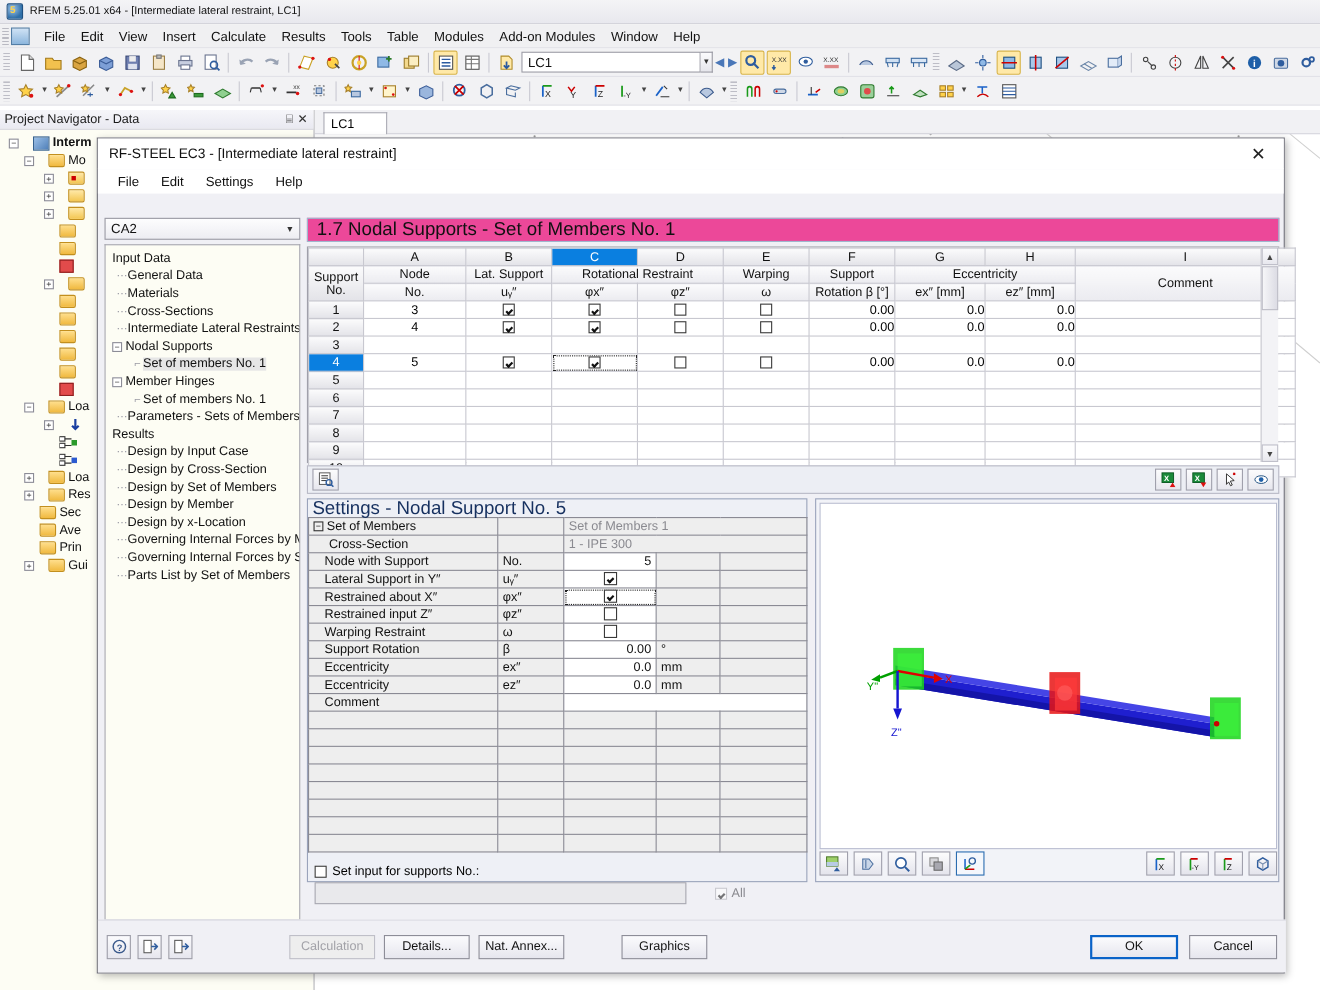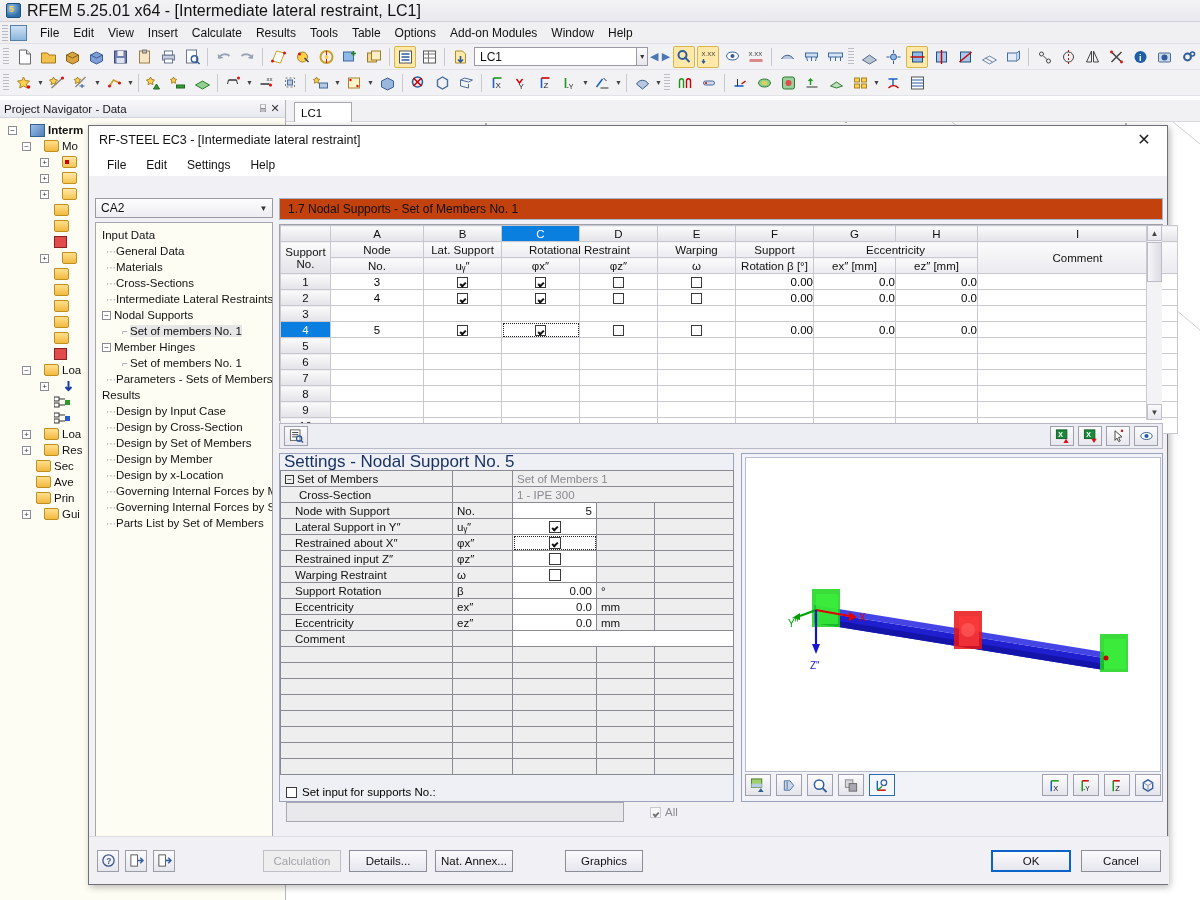--- a/index.html
+++ b/index.html
@@ -13,21 +13,21 @@
   }
   #app { position: relative; width: 1200px; height: 900px; background:#fff; }
 
   
   .titlebar {
     position:absolute; left:0; top:0; width:1200px; height:22px;
     background: linear-gradient(to bottom,#f4f4f6,#e8e8ee);
     border-bottom:1px solid #d0d0d8;
     display:flex; align-items:center; padding-left:6px; gap:6px;
   }
-  .titlebar .tt { font-size:16px; color:#111; }
+  .titlebar .tt { font-size:10px; color:#111; }
   .appicon {
     width:15px;height:15px;border-radius:2px;
     background: radial-gradient(circle at 35% 30%, #9fc4e8, #2f6fa8 70%);
     border:1px solid #1e4f80; position:relative; flex:none;
   }
   .appicon::after{content:"5";position:absolute;left:2px;top:0px;font-size:9px;color:#ffd24a;font-weight:bold;}
 
   
   .menubar {
     position:absolute; left:0; top:22px; width:1200px; height:22px;
@@ -146,22 +146,22 @@
     position:absolute;left:0;top:638px;width:178px;height:17px;
     background:#f7f7fa;border:1px solid #a6a6b0;display:flex;align-items:center;
   }
   .hscroll .ar{width:16px;text-align:center;font-size:10px;color:#555;}
   .hscroll .track{flex:1;height:13px;background:#f0f0f3;position:relative;}
   .hscroll .thumb{position:absolute;left:2px;top:0;width:96px;height:13px;background:#cbcbcb;}
 
   
   .content{position:absolute;left:190px;top:22px;width:884px;height:660px;}
   .secthead{
-    height:22px;background:#c2410c;border:1px solid #9fb6ce;
-    display:flex;align-items:center;padding-left:8px;font-size:12px;color:#111;
+    height:22px;background:#ec4899;border:1px solid #9fb6ce;
+    display:flex;align-items:center;padding-left:8px;font-size:17px;color:#111;
   }
 
   
   .grid{
     position:absolute;left:0;top:26px;width:884px;height:197px;
     background:#fff;border:1px solid #a0a0aa;
   }
   table.tbl{border-collapse:collapse;table-layout:fixed;font-size:11.5px;}
   table.tbl td, table.tbl th{border:1px solid #c8c8d0;padding:0;height:16px;}
   .colhead{
@@ -271,21 +271,21 @@
     <div class="mb-grip"></div>
     <div class="mb-logo"></div>
     <div class="menuitem">File</div>
     <div class="menuitem">Edit</div>
     <div class="menuitem">View</div>
     <div class="menuitem">Insert</div>
     <div class="menuitem">Calculate</div>
     <div class="menuitem">Results</div>
     <div class="menuitem">Tools</div>
     <div class="menuitem">Table</div>
-    <div class="menuitem">Options</div>
+    <div class="menuitem">Modules</div>
     <div class="menuitem">Add-on Modules</div>
     <div class="menuitem">Window</div>
     <div class="menuitem">Help</div>
   </div>
 
   <div class="toolbar tb1">
     <div class="tgrip"></div>
     <div class="tbtn">
       <svg class="ico" viewBox="0 0 16 16">
           <path d="M3 1h7l4 4v10H3z" fill="#fff" stroke="#666"></path>

